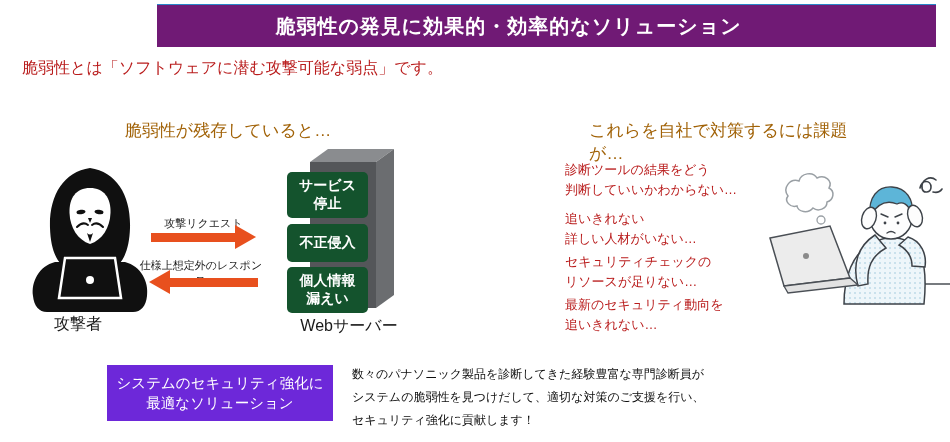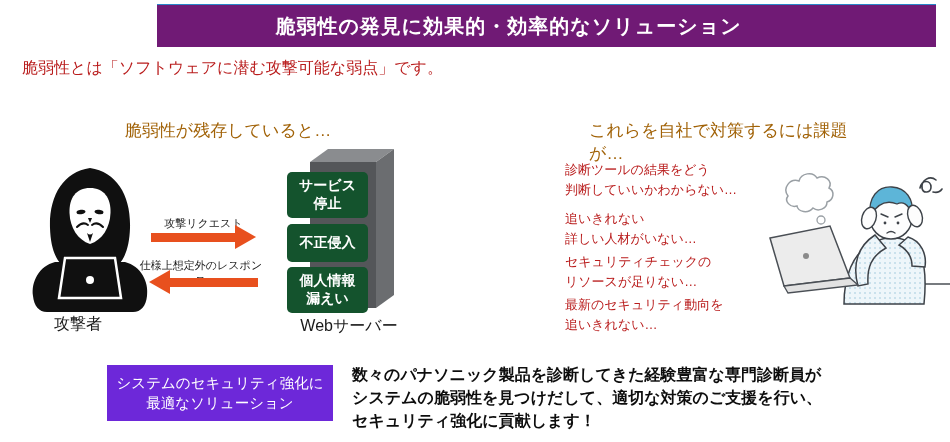--- a/index.html
+++ b/index.html
@@ -45,21 +45,21 @@
 
   
   .issue{left:565px;width:230px;font-size:13px;line-height:19.5px;color:#b91c1c;}
 
   
   .badge{
     left:107px;top:365px;width:226px;height:56px;background:#6d28d9;
     color:#ffffff;font-size:14.5px;line-height:20px;text-align:center;
     display:flex;align-items:center;justify-content:center;
   }
-  .footer-text{left:352px;top:363px;width:580px;font-size:16px;line-height:23px;color:#0d0d0d;font-weight:bold;}
+  .footer-text{left:352px;top:363px;width:580px;font-size:12px;line-height:23px;color:#0d0d0d;}
 </style>
 </head>
 <body>
 
 <div class="slide">
 
   <div class="abs header-bar">
     <span class="title">脆弱性の発見に効果的・効率的なソリューション</span>
   </div>
 

